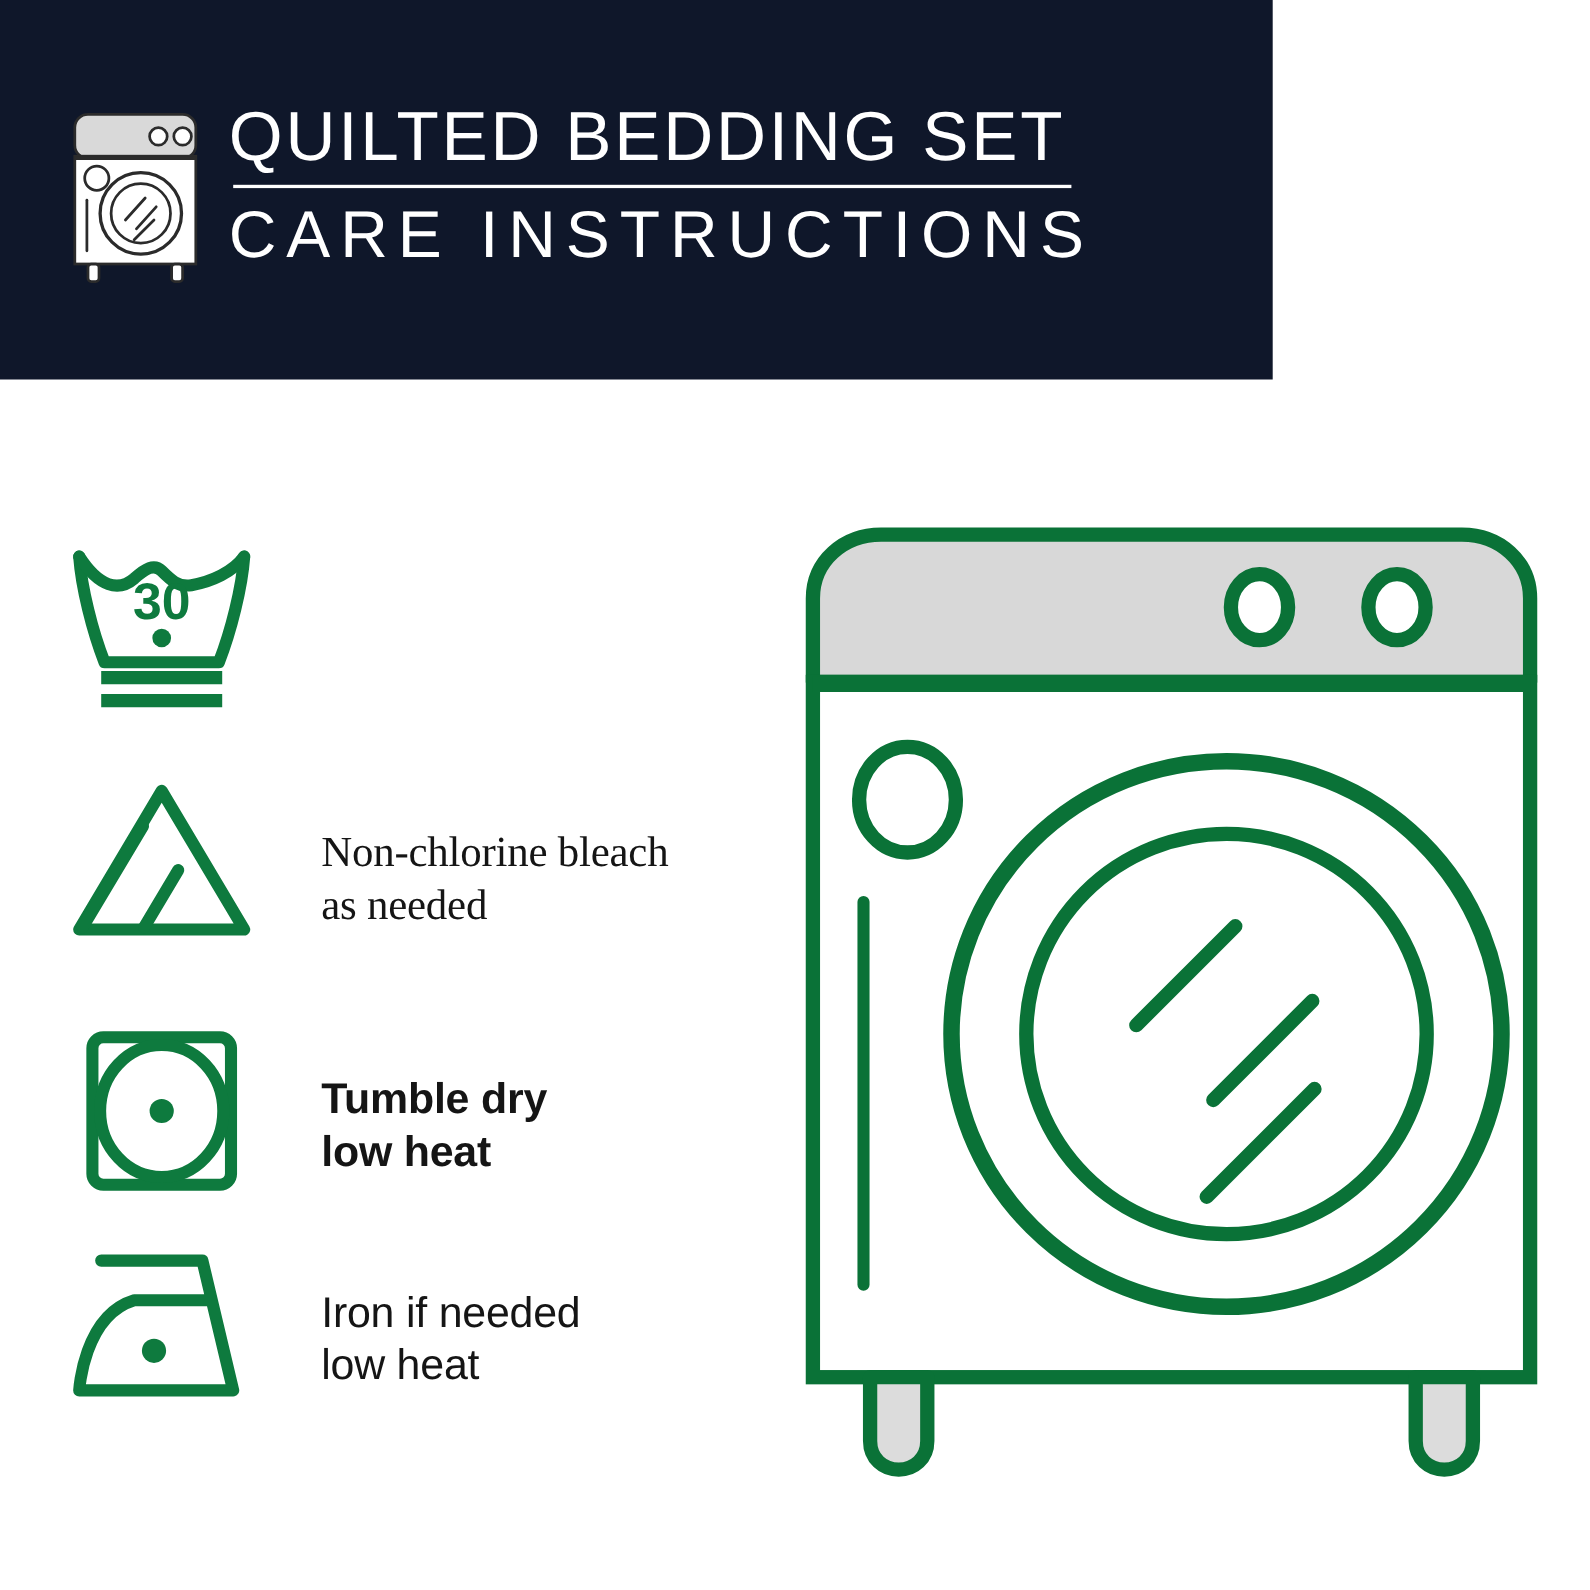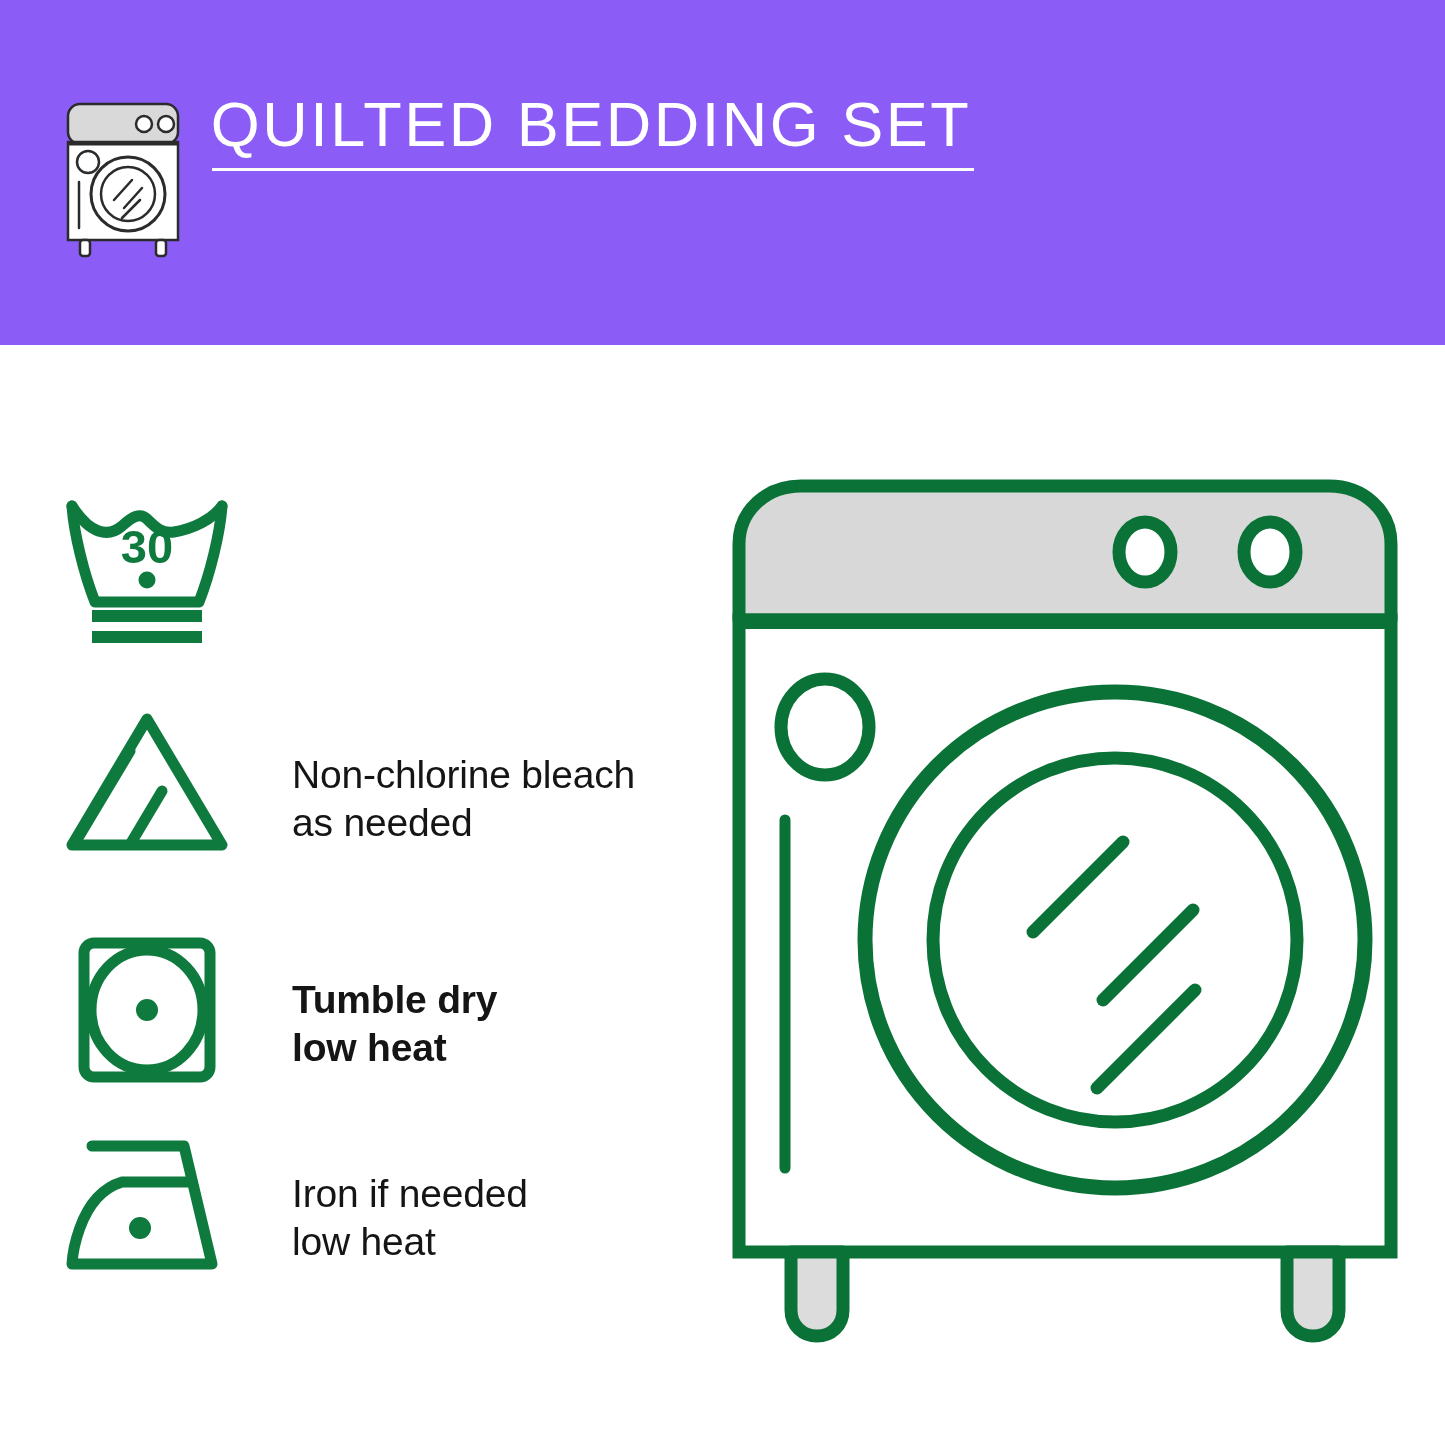--- a/index.html
+++ b/index.html
@@ -7,23 +7,22 @@
     width:1445px;height:1445px;
     background:#ffffff;
     font-family:"Liberation Sans", sans-serif;
     overflow:hidden;
     position:relative;
   }
   .page{position:relative;width:1445px;height:1445px;}
 
   
   .header{
-    position:absolute;left:0;top:0;width:1445px;height:345px;
-    background:#8b5cf6;
-    text-align:center;
+    position:absolute;left:0;top:0;width:1157px;height:345px;
+    background:#0f172a;
   }
   .header-inner{
     position:absolute;left:62px;top:92px;
     display:flex;align-items:flex-start;
   }
   .header-icon{
     width:122px;height:160px;flex:0 0 auto;margin-right:24px;margin-top:8px;
   }
   .header-text{display:flex;flex-direction:column;}
   .title-main{
@@ -49,21 +48,21 @@
   }
 
   
   .list{
     position:absolute;left:62px;top:470px;width:640px;
   }
   .row{
     position:absolute;left:0;display:flex;align-items:flex-start;width:640px;
   }
   .row-1{top:20px;}
-  .row-2{top:235px;}
+  .row-2{top:235px;font-family:Liberation Serif, serif;}
   .row-3{top:460px;font-weight:bold;}
   .row-4{top:654px;}
   .sym{
     width:170px;height:160px;flex:0 0 auto;
   }
   .row-label{
     margin-left:60px;
     color:#151515;
     font-size:39px;
     line-height:1.23;
@@ -102,20 +101,21 @@
         <line x1="52" y1="100" x2="70" y2="80" stroke="#2b2b2b" stroke-width="2.5" stroke-linecap="round"></line>
         <line x1="62" y1="108" x2="80" y2="88" stroke="#2b2b2b" stroke-width="2.5" stroke-linecap="round"></line>
         <line x1="60" y1="118" x2="78" y2="100" stroke="#2b2b2b" stroke-width="2.5" stroke-linecap="round"></line>
         <rect x="18" y="140" width="10" height="16" rx="3" fill="#ffffff" stroke="#2b2b2b" stroke-width="2.5"></rect>
         <rect x="94" y="140" width="10" height="16" rx="3" fill="#ffffff" stroke="#2b2b2b" stroke-width="2.5"></rect>
       </svg>
 
       <div class="header-text">
         <div class="title-main">QUILTED BEDDING SET</div>
         <div class="title-rule"></div>
+        <div class="title-sub">CARE INSTRUCTIONS</div>
       </div>
 
     </div>
   </div>
 
   <div class="list">
 
     <div class="row row-1">
       <svg class="sym" viewBox="0 0 170 160">
         <g fill="none" stroke="#0e7a3e" stroke-width="11" stroke-linecap="round" stroke-linejoin="round">

